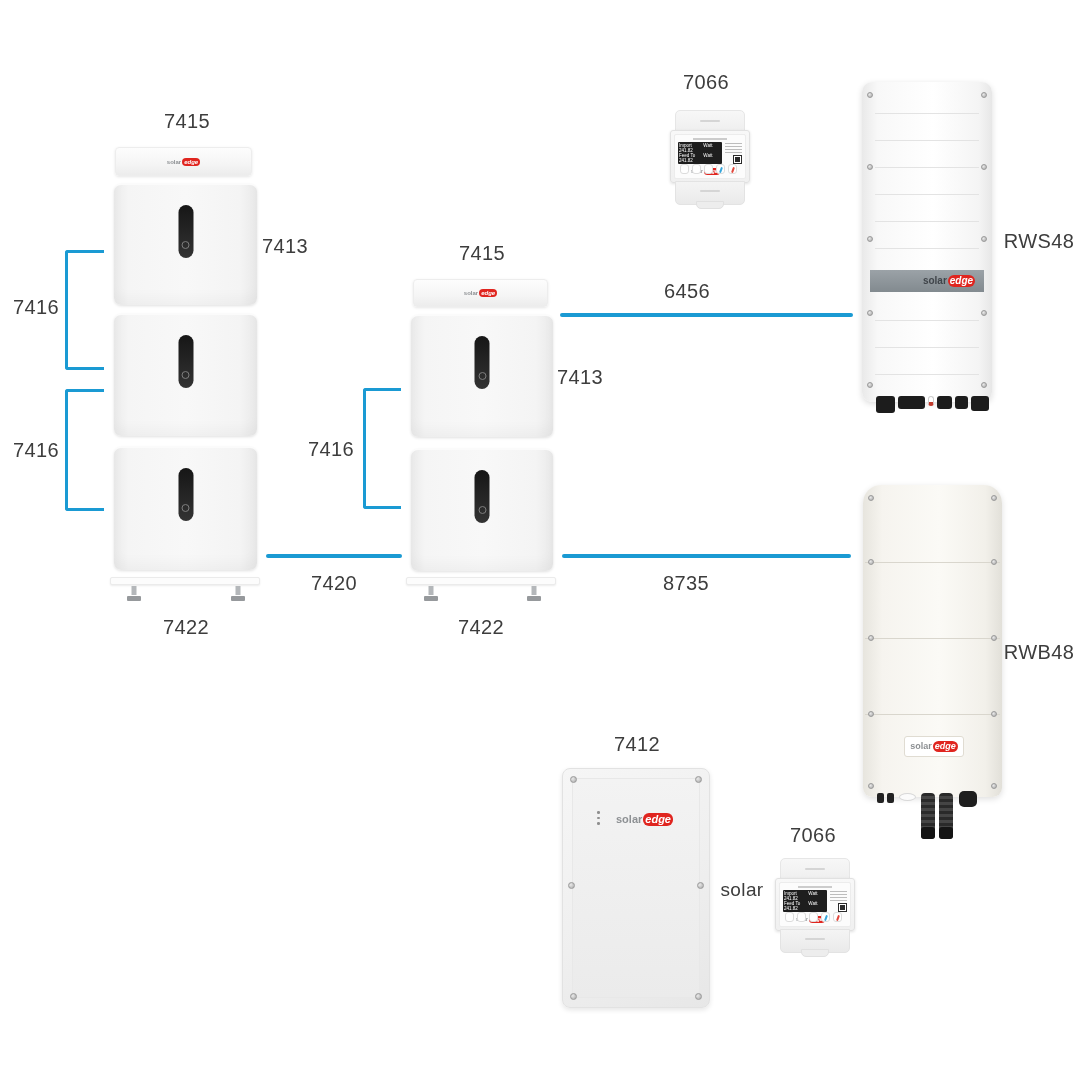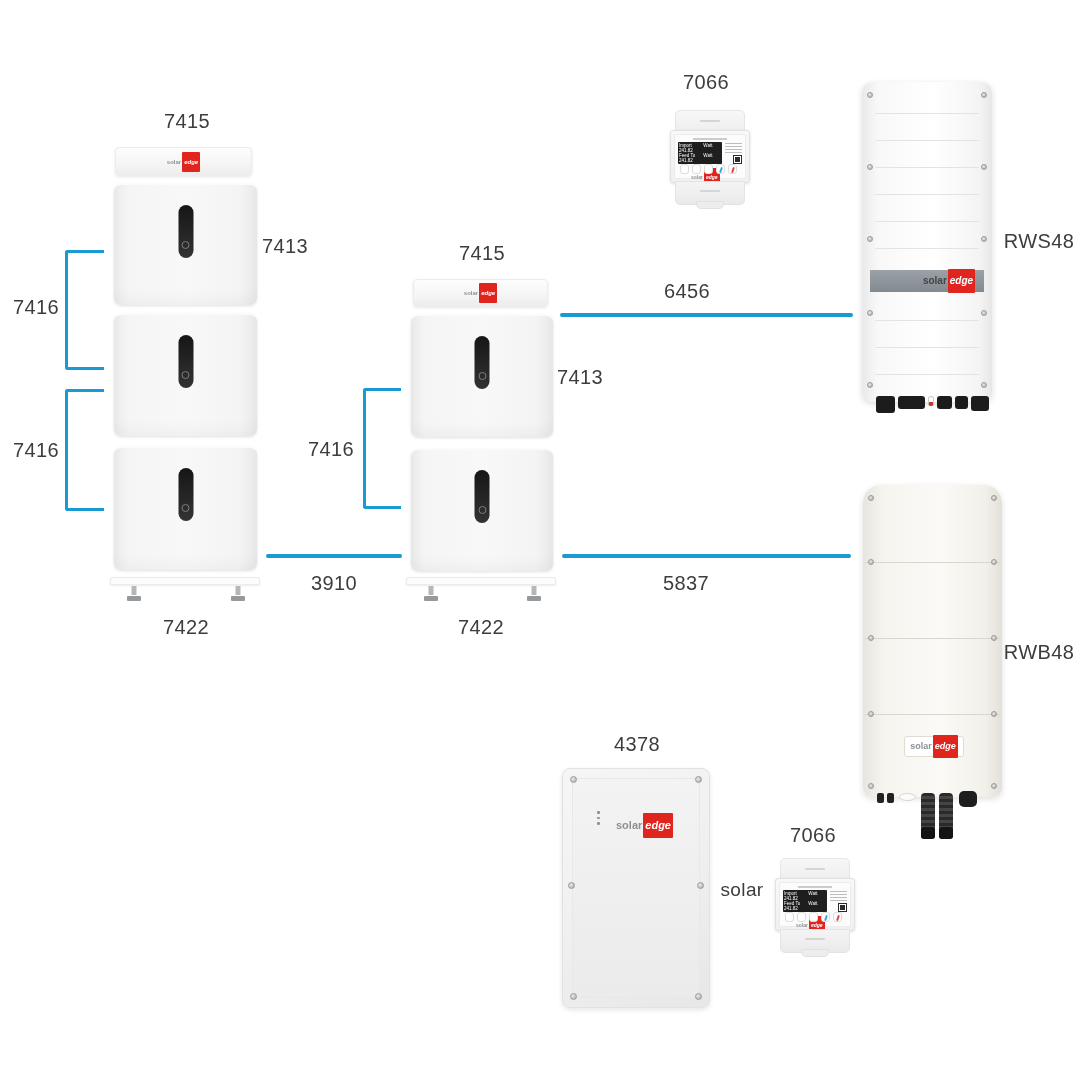--- a/index.html
+++ b/index.html
@@ -30,22 +30,22 @@
        background:#96999c;border-radius:1px;}
 
   
   .cable{position:absolute;height:4px;background:#1a9ad3;border-radius:2px;}
   .bracket{position:absolute;border:3px solid #1a9ad3;border-right:none;
        border-radius:3px 0 0 3px;box-sizing:border-box;}
 
   
   .mini-logo{display:inline-flex;align-items:center;font-weight:700;line-height:1;}
   .mini-logo .ls{color:#8d9093;}
-  .mini-logo .le{background:#e0251f;color:#fff;font-style:italic;padding:7px 2px;
-       border-radius:1px;margin-left:1px;}
+  .mini-logo .le{background:#e0251f;color:#fff;font-style:italic;padding:1px 2px;
+       border-radius:6px;margin-left:1px;}
 
   
   .screw{position:absolute;width:7px;height:7px;border-radius:50%;box-sizing:border-box;
        background:radial-gradient(circle at 35% 35%,#eaeaea,#a6a6a6);border:1px solid #9a9a9a;}
   .screw.sm{width:6px;height:6px;}
 
   
   .inverter{position:absolute;background:linear-gradient(90deg,#e9e9e9 0%,#f8f8f8 12%,#ffffff 55%,#f4f4f4 90%,#e7e7e7 100%);
        border-radius:10px;box-shadow:0 2px 6px rgba(0,0,0,.14);}
   .slats{position:absolute;left:13px;right:13px;background:repeating-linear-gradient(180deg,transparent 0 26px,#e3e3e3 26px 27px);}
@@ -159,24 +159,24 @@
   <div class="lbl" style="left:481px;top:627px">7422</div>
   <div class="lbl" style="left:580px;top:377px">7413</div>
 
   <div class="bracket" style="left:363px;top:388px;width:38px;height:121px"></div>
   <div class="lbl" style="left:331px;top:449px">7416</div>
 
   <div class="cable" style="left:560px;top:313px;width:293px"></div>
   <div class="lbl" style="left:687px;top:291px">6456</div>
 
   <div class="cable" style="left:266px;top:554px;width:136px"></div>
-  <div class="lbl" style="left:334px;top:583px">3910</div>
+  <div class="lbl" style="left:334px;top:583px">7420</div>
 
   <div class="cable" style="left:562px;top:554px;width:289px"></div>
-  <div class="lbl" style="left:686px;top:583px">5837</div>
+  <div class="lbl" style="left:686px;top:583px">8735</div>
 
   <div class="lbl" style="left:706px;top:82px">7066</div>
   <div class="meter" style="left:670px;top:110px">
     <div class="m-top">
         <div class="m-slot" style="top:9px"></div>
       </div>
     <div class="m-mid">
       <div class="m-face">
         <div class="m-title"></div>
         <div class="m-display">
@@ -269,21 +269,21 @@
     </div>
     <span class="mini-conn" style="left:14px;bottom:-6px;width:7px;height:10px"></span>
     <span class="mini-conn" style="left:24px;bottom:-6px;width:7px;height:10px"></span>
     <span class="oval" style="left:36px;bottom:-4px;width:17px;height:8px"></span>
     <span class="tube" style="left:58px;bottom:-42px"></span>
     <span class="tube" style="left:76px;bottom:-42px"></span>
     <span class="round-conn" style="left:96px;bottom:-10px;width:18px;height:16px"></span>
   </div>
   <div class="lbl" style="left:1039px;top:652px">RWB48</div>
 
-  <div class="lbl" style="left:637px;top:744px">4378</div>
+  <div class="lbl" style="left:637px;top:744px">7412</div>
   <div class="backup" style="left:562px;top:768px;width:148px;height:240px">
     <div class="face"></div>
     <span class="screw" style="left:7px;top:7px"></span>
     <span class="screw" style="right:7px;top:7px"></span>
     <span class="screw" style="left:5px;top:113px"></span>
     <span class="screw" style="right:5px;top:113px"></span>
     <span class="screw" style="left:7px;bottom:7px"></span>
     <span class="screw" style="right:7px;bottom:7px"></span>
     <div class="led-dots" style="left:34px;top:42px">
         <i></i>

